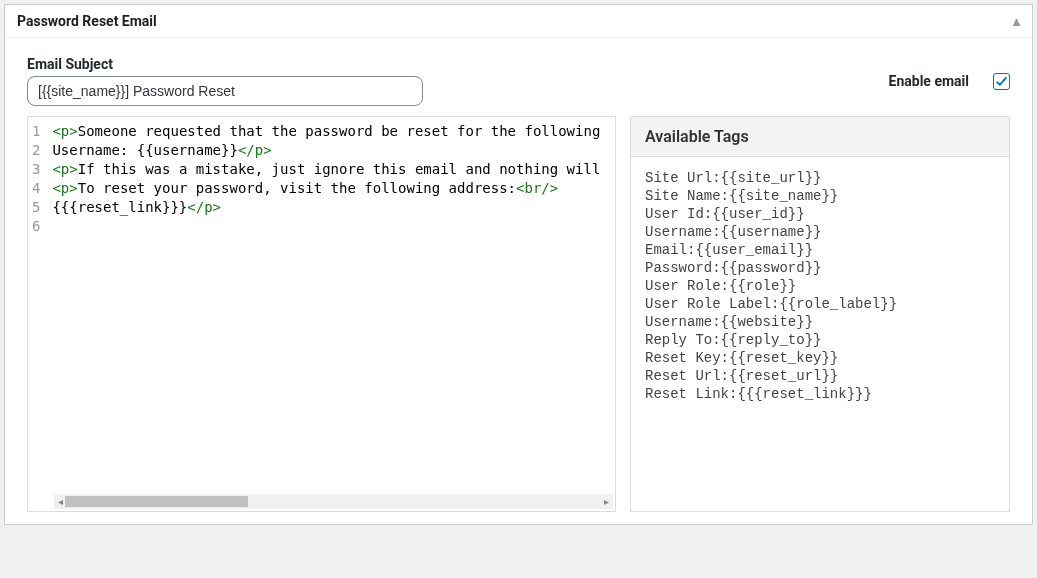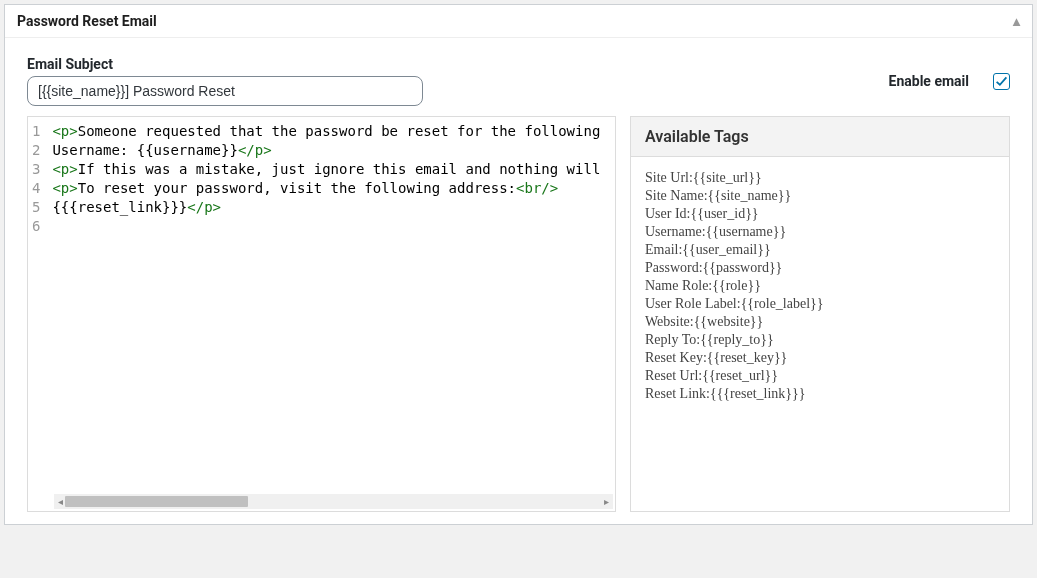--- a/index.html
+++ b/index.html
@@ -152,21 +152,21 @@
   .side-head {
     background: #f3f3f3;
     border-bottom: 1px solid #dcdcdc;
     padding: 10px 14px;
     font-weight: 600;
     font-size: 16px;
     color: #333;
   }
   .side-body {
     padding: 12px 14px 14px 14px;
-    font-family: Liberation Serif, serif;
+    font-family: Liberation Mono, monospace;
     font-size: 14px;
     line-height: 18px;
     color: #444;
     min-height: 40px;
   }
 </style>
 </head>
 <body>
 
 <div class="panel">
@@ -210,23 +210,23 @@
 
       <div class="sidebar">
         <div class="side-head">Available Tags</div>
         <div class="side-body" id="tags-list">
             <div>Site Url:{{site_url}}</div>
             <div>Site Name:{{site_name}}</div>
             <div>User Id:{{user_id}}</div>
             <div>Username:{{username}}</div>
             <div>Email:{{user_email}}</div>
             <div>Password:{{password}}</div>
-            <div>Name Role:{{role}}</div>
+            <div>User Role:{{role}}</div>
             <div>User Role Label:{{role_label}}</div>
-            <div>Website:{{website}}</div>
+            <div>Username:{{website}}</div>
             <div>Reply To:{{reply_to}}</div>
             <div>Reset Key:{{reset_key}}</div>
             <div>Reset Url:{{reset_url}}</div>
             <div>Reset Link:{{{reset_link}}}</div>
           </div>
         <div class="side-body"></div>
       </div>
     </div>
 
   </div>

